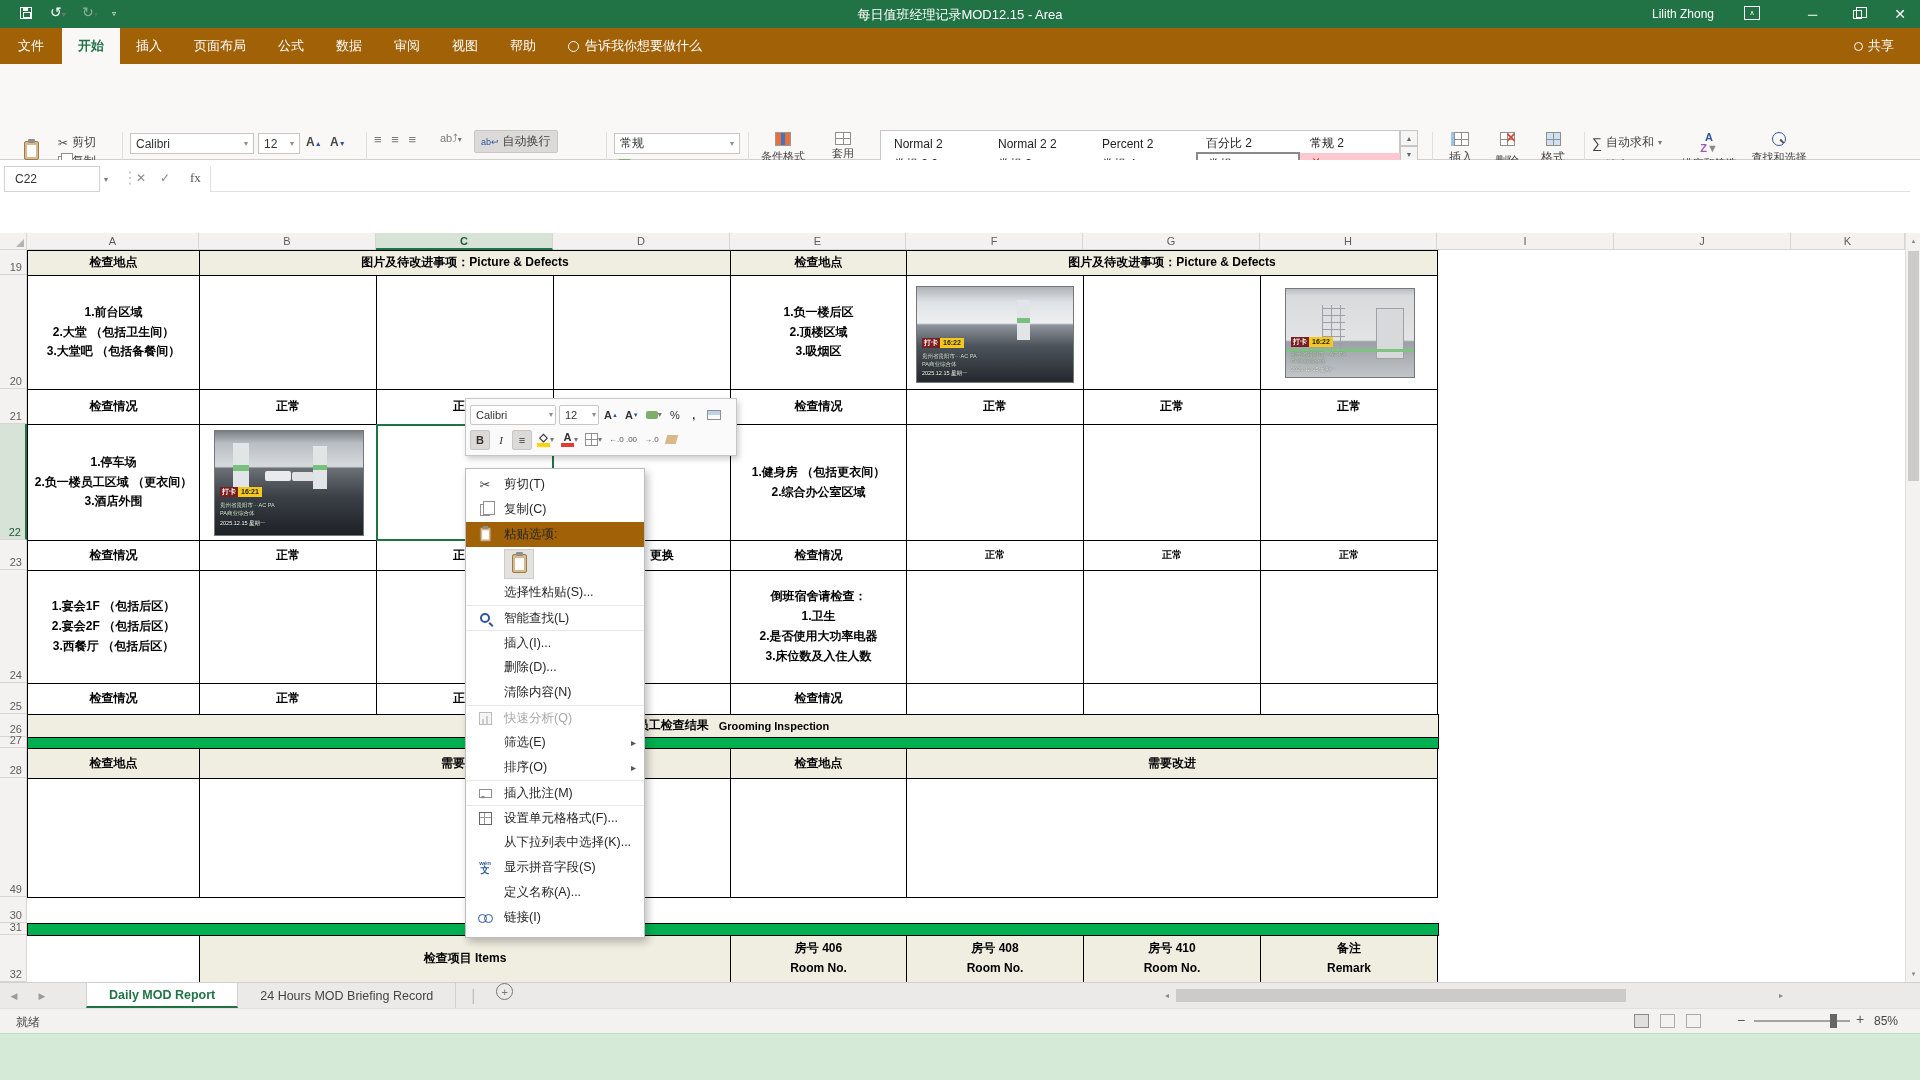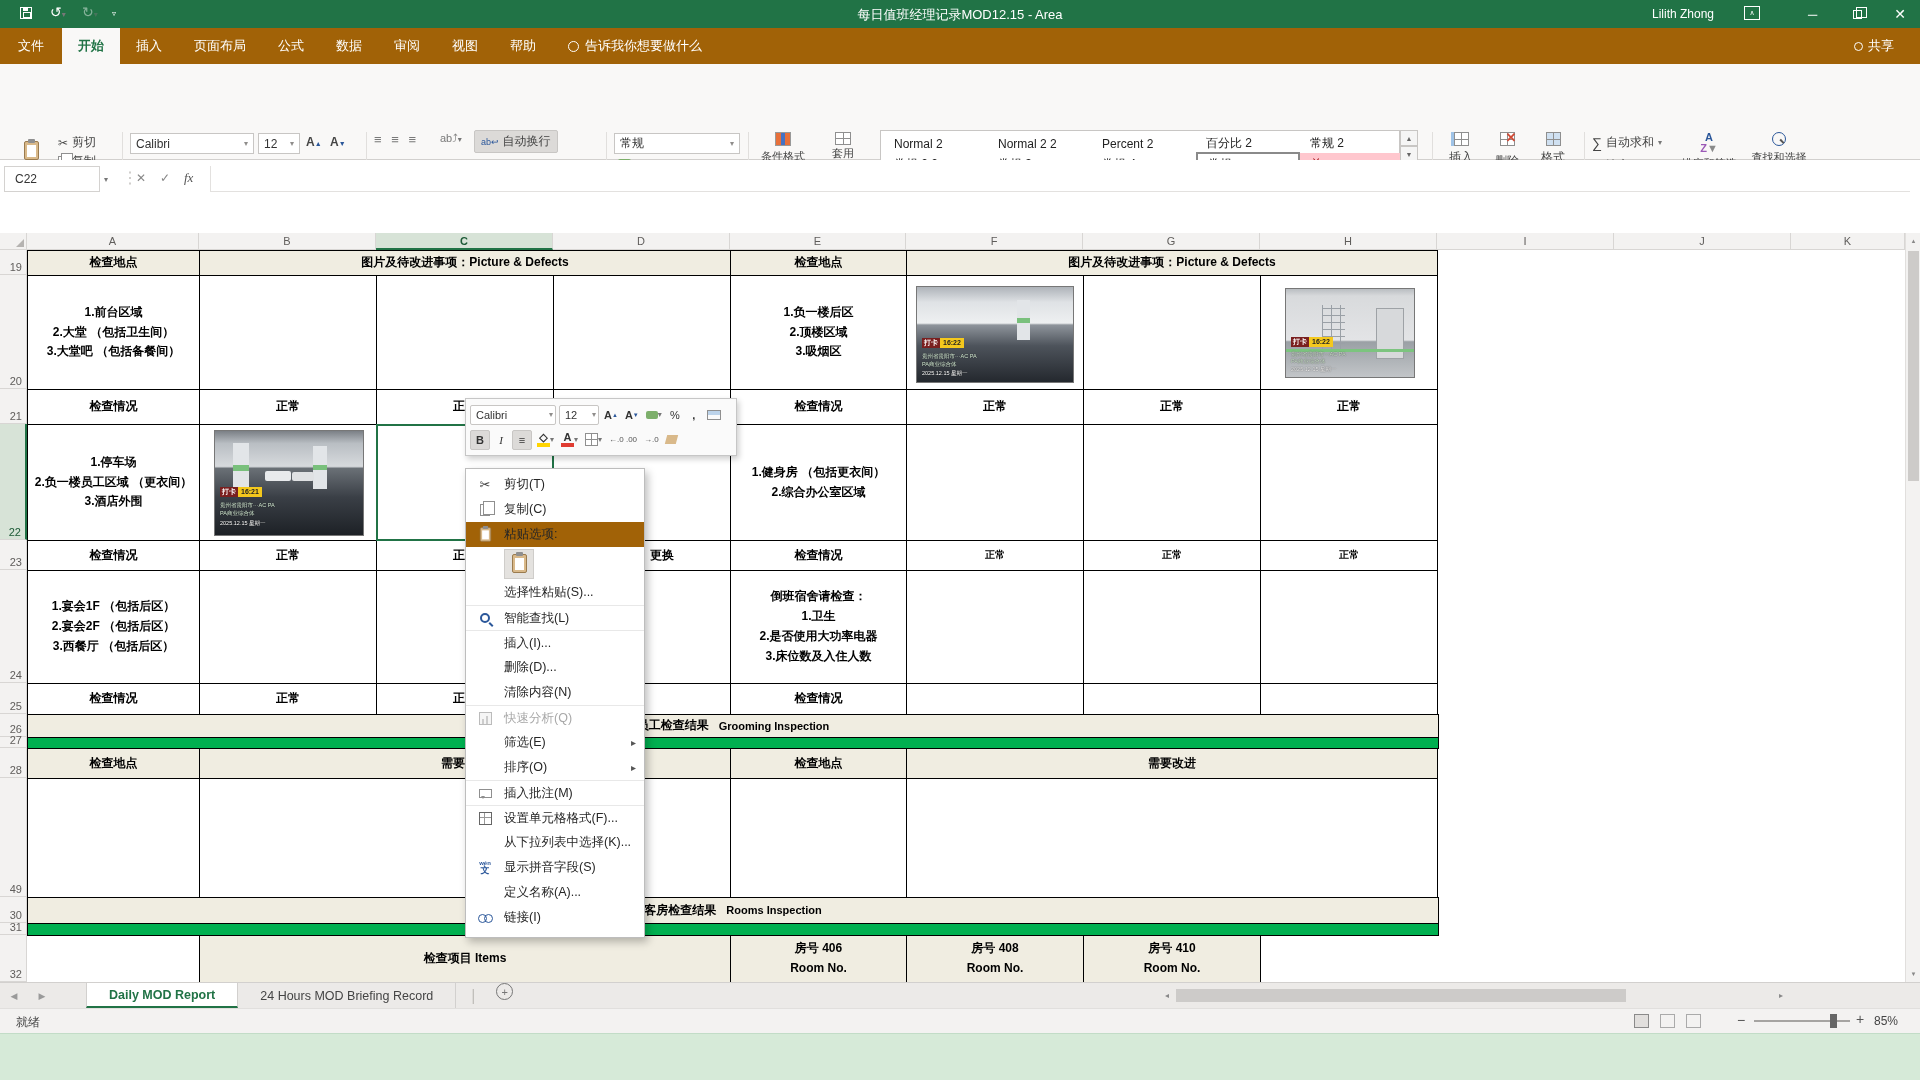--- a/index.html
+++ b/index.html
@@ -300,21 +300,21 @@
   </div>
 
   <div class="abs" style="left:0;top:160px;width:1920px;height:73px;background:#fff">
     <div class="abs flex" style="left:4px;top:6px;width:96px;height:26px;border:1px solid #d4d2d0;background:#fff;padding-left:10px;font-size:12px;color:#333">
         <span>C22</span>
       </div>
     <span class="abs car" style="left:104px;top:15px">▾</span>
     <span class="abs" style="left:122px;top:8px;color:#c8c6c4">⋮</span>
     <span class="abs" style="left:136px;top:11px;font-size:12px;color:#888">✕</span>
     <span class="abs" style="left:160px;top:11px;font-size:12px;color:#888">✓</span>
-    <span class="abs" style="left:184px;top:10px;font-size:13px;color:#555;font-style:italic;font-family:'Liberation Serif',serif">fx</span>
+    <span class="abs" style="left:190px;top:10px;font-size:13px;color:#555;font-family:'Liberation Serif',serif">fx</span>
     <div class="abs" style="left:210px;top:6px;width:1700px;height:26px;background:#fff;border-left:1px solid #e3e1df;border-bottom:1px solid #e3e1df"></div>
   </div>
 
   <div class="abs" style="left:0;top:233px;width:27px;height:17px;background:#f3f2f1;border-right:1px solid #d8d6d4;border-bottom:1px solid #d8d6d4">
       <i style="position:absolute;right:2px;bottom:2px;border-left:8px solid transparent;border-bottom:8px solid #b5b3b1"></i>
     </div>
   <div class="ch" style="left:27px;top:233px;width:172px;height:17px">A</div>
   <div class="ch" style="left:199px;top:233px;width:177px;height:17px">B</div>
   <div class="ch sel" style="left:376px;top:233px;width:177px;height:17px">C</div>
   <div class="ch" style="left:553px;top:233px;width:177px;height:17px">D</div>
@@ -424,34 +424,32 @@
     <div class="cell bg" style="left:0;top:498px;width:173px;height:31px">检查地点</div>
     <div class="cell bg" style="left:172px;top:498px;width:532px;height:31px">需要改进</div>
     <div class="cell bg" style="left:703px;top:498px;width:177px;height:31px">检查地点</div>
     <div class="cell bg" style="left:879px;top:498px;width:532px;height:31px">需要改进</div>
 
     <div class="cell" style="left:0;top:528px;width:173px;height:120px"></div>
     <div class="cell" style="left:172px;top:528px;width:532px;height:120px"></div>
     <div class="cell" style="left:703px;top:528px;width:177px;height:120px"></div>
     <div class="cell" style="left:879px;top:528px;width:532px;height:120px"></div>
 
-    <div class="cell bg" style="left:0;top:647px;width:1412px;height:27px;gap:10px">
-      <span>客房检查结果</span>
-      <span style="font-size:11px">Rooms Inspection</span>
-    </div>
 
     <div class="cell stripe" style="left:0;top:673px;width:1412px;height:13px"></div>
 
     <div class="cell bg" style="left:172px;top:685px;width:532px;height:48px">检查项目 Items</div>
     <div class="cell bg pre" style="left:703px;top:685px;width:177px;height:48px">房号 406
 Room No.</div>
     <div class="cell bg pre" style="left:879px;top:685px;width:178px;height:48px">房号 408
 Room No.</div>
     <div class="cell bg pre" style="left:1056px;top:685px;width:178px;height:48px">房号 410
 Room No.</div>
+    <div class="cell bg pre" style="left:1233px;top:685px;width:178px;height:48px">备注
+Remark</div>
 
     <div class="photo" style="left:889px;top:36px;width:158px;height:97px;background:linear-gradient(180deg,#aeb3b9 0%,#dfe2e5 16%,#eef0f1 38%,#8e949b 40%,#4d535b 62%,#24282e 100%)">
       <i class="pillar" style="left:64%;top:14%;width:13px;height:42%"></i>
       <div class="badge" style="bottom:34px">
           <span class="b1">打卡</span>
           <span class="b2">16:22</span>
         </div>
       <div class="wline" style="bottom:22px">贵州省贵阳市···AC PA</div>
       <div class="wline" style="bottom:14px">PA商业综合体</div>
       <div class="wline" style="bottom:5px;color:#fff">2025.12.15 星期一</div>

